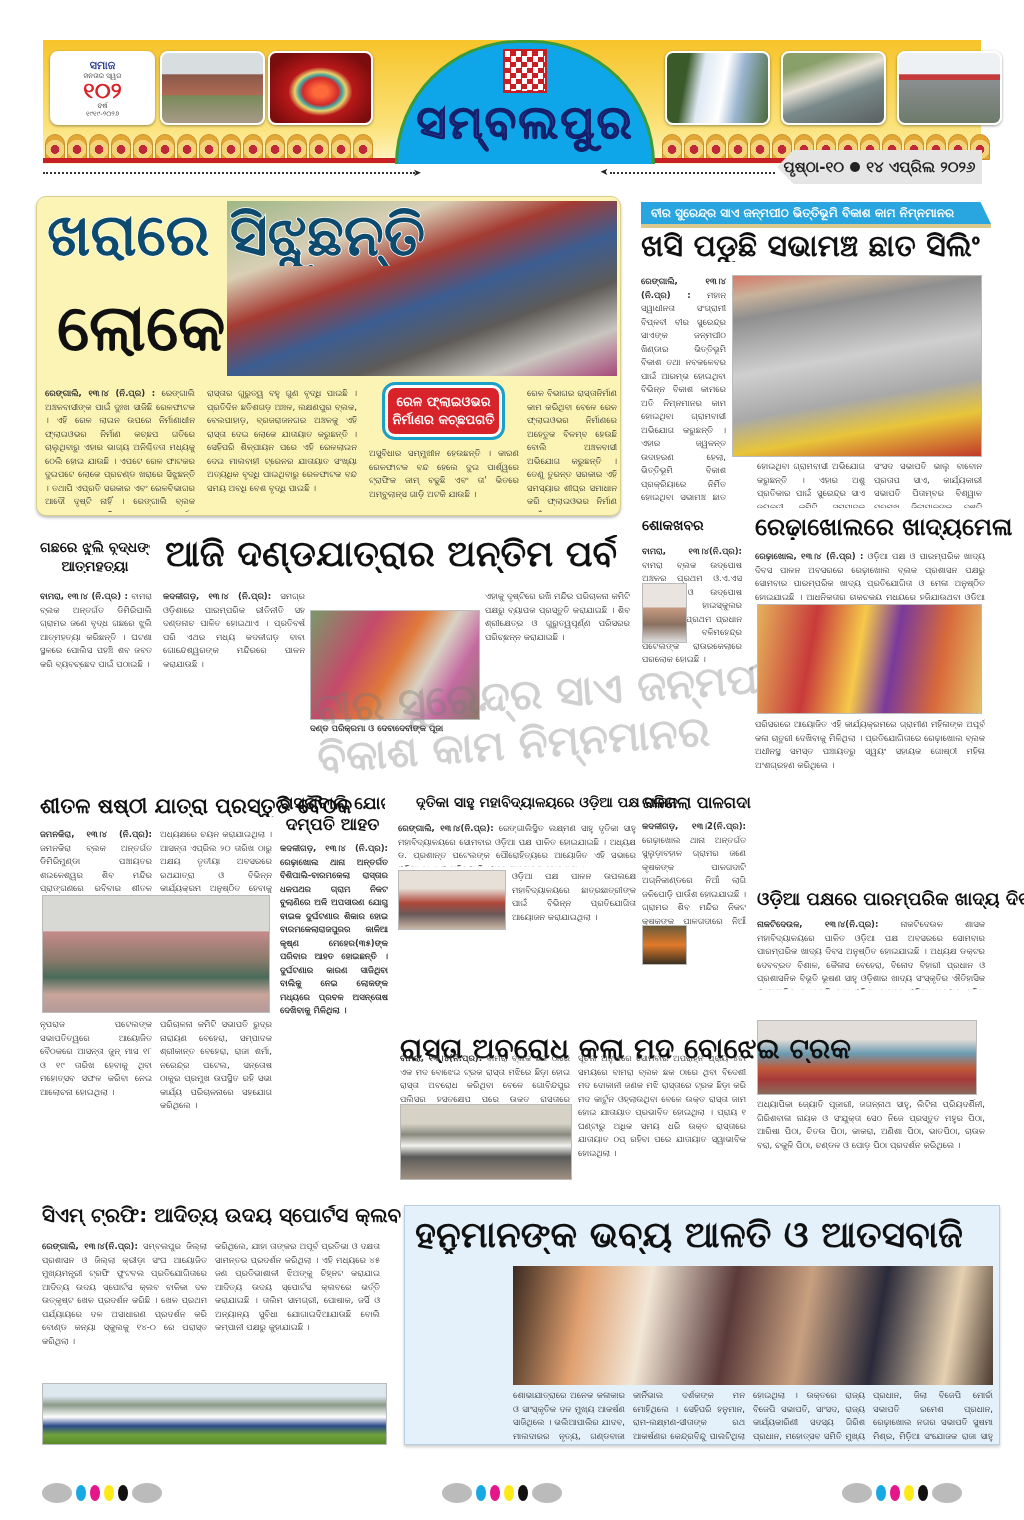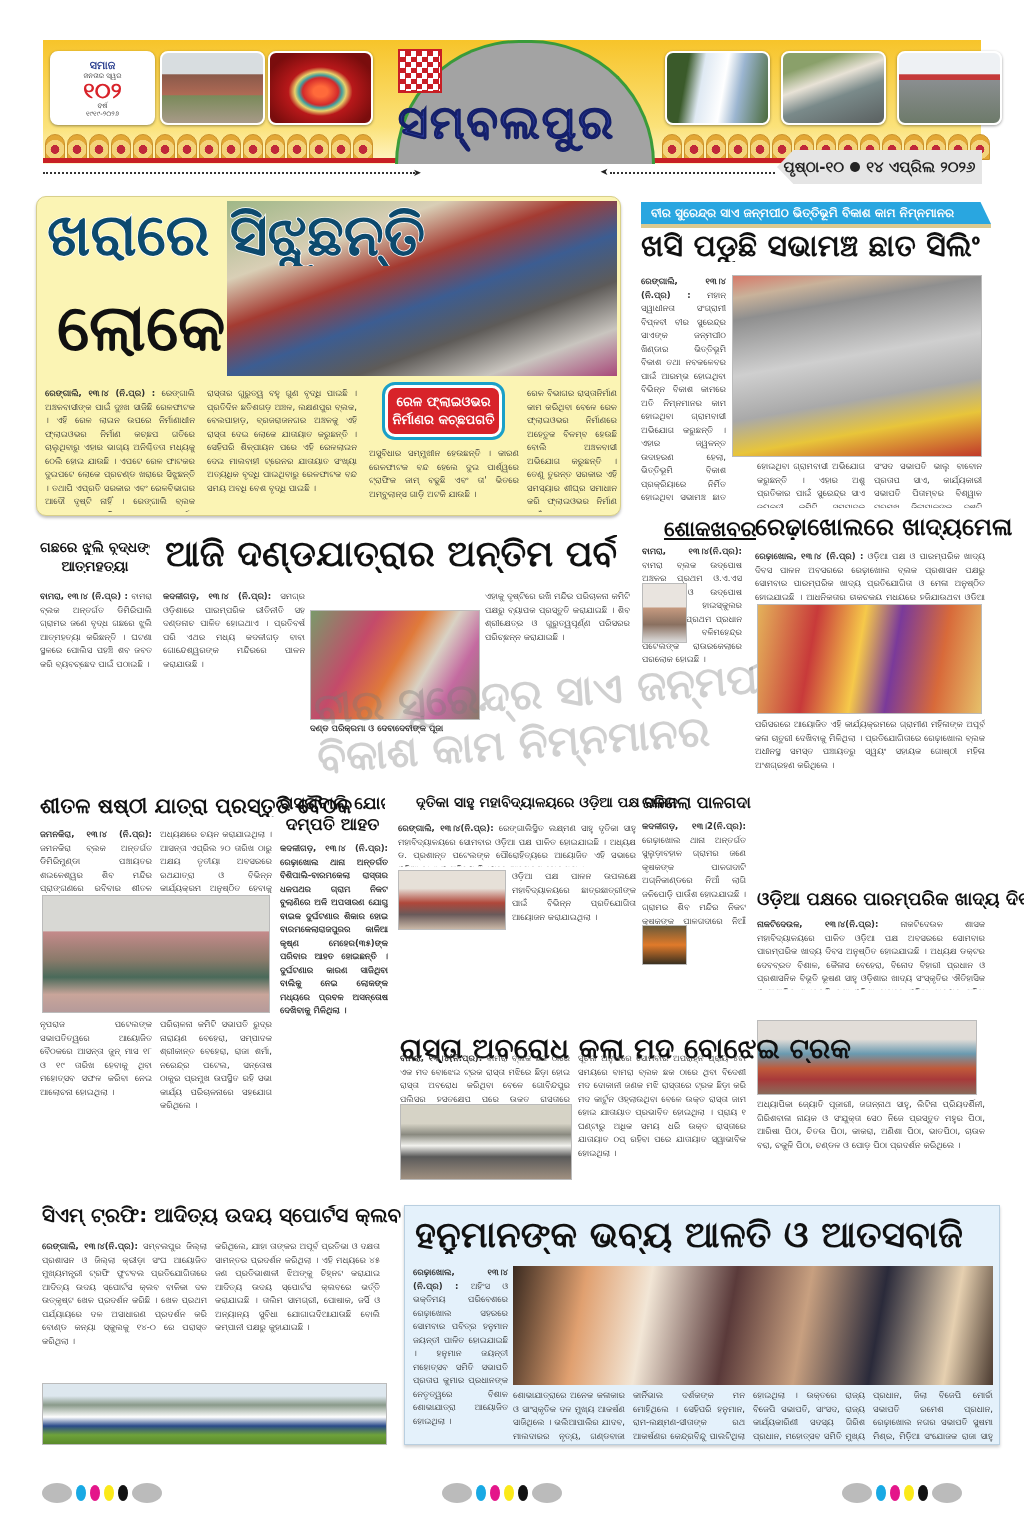--- a/index.html
+++ b/index.html
@@ -8,21 +8,21 @@
   
   .masthead { left: 43px; top: 40px; width: 938px; height: 124px; background: linear-gradient(#f7c42a, #fbe27a 70%, #fff6c9); }
   .mast-thumb { position: absolute; top: 11px; width: 105px; height: 74px; border-radius: 8px; border: 2px solid #fff; box-shadow: 0 1px 3px rgba(0,0,0,.4); overflow: hidden; }
   .logo-box { background: #fff; display: flex; flex-direction: column; align-items: center; justify-content: center; }
   .logo-box .l1 { color: #2a3f8f; font-size: 11px; font-weight: bold; }
   .logo-box .l2 { color: #d8232a; font-size: 22px; font-weight: bold; line-height: 1; }
   .logo-box .l3 { color: #333; font-size: 7px; }
   .arch-row { position: absolute; top: 94px; height: 26px; display: flex; gap: 2px; }
   .arch { width: 20px; height: 26px; border-radius: 10px 10px 0 0; background: radial-gradient(circle at 50% 60%, #c0293a 25%, #f3d37a 27%, #f3d37a 55%, #e2a735 57%); border: 1px solid #c9902a; }
   .red-band { position: absolute; top: 118px; height: 5px; background: #c81f25; }
-  .title-arc { left: 395px; top: 40px; width: 260px; height: 124px; background: #a3a3a3; border-radius: 130px 130px 0 0; border: 3px solid #3a9b3a; border-bottom: none; display: flex; flex-direction: column; align-items: flex-start; }
+  .title-arc { left: 395px; top: 40px; width: 260px; height: 124px; background: #0ea5e9; border-radius: 130px 130px 0 0; border: 3px solid #3a9b3a; border-bottom: none; display: flex; flex-direction: column; align-items: center; }
   .title-arc .emblem { margin-top: 6px; width: 44px; height: 44px; background:
       repeating-conic-gradient(#c81f25 0 25%, #fff 0 50%) 0 0/11px 11px; border: 2px solid #c81f25; transform: rotate(0deg); }
   .title-arc .name { font-size: 46px; font-weight: bold; color: #2b3a9a; -webkit-text-stroke: 1px #15206a; margin-top: 2px; letter-spacing: 2px; }
   .dotline { height: 0; border-top: 2px dotted #333; }
   .page-tag { left: 777px; top: 150px; width: 205px; height: 34px; background: #e5e5e5; clip-path: polygon(8% 0,100% 0,100% 100%,8% 100%,0 50%); display: flex; align-items: center; justify-content: center; gap: 6px; font-size: 15px; font-weight: bold; color: #222; }
   .page-tag .dot { width: 10px; height: 10px; border-radius: 50%; background: #222; display: inline-block; }
 
   
   .hl { font-weight: bold; color: #111; line-height: 1.05; white-space: nowrap; overflow: hidden; }
   .body-text { font-size: 8.5px; line-height: 13.5px; color: #333; text-align: justify; overflow: hidden; }
@@ -146,21 +146,21 @@
 
 <div class="abs hl" style="left:165px; top:535px; font-size:36px;">ଆଜି ଦଣ୍ଡଯାତ୍ରାର ଅନ୍ତିମ ପର୍ବ</div>
 <div class="abs body-text" style="left:163px; top:590px; width:142px; height:195px;">
   <b>କଦଳୀଗଡ଼, ୧୩।୪ (ନି.ପ୍ର):</b> <span>ସମଗ୍ର ଓଡ଼ିଶାରେ ପାରମ୍ପରିକ ରୀତିନୀତି ସହ ଦଣ୍ଡନାଚ ପାଳିତ ହୋଇଥାଏ । ପ୍ରତିବର୍ଷ ପରି ଏଥର ମଧ୍ୟ କଦଳୀଗଡ଼ ବାବା ଗୋନ୍ଦେଶ୍ୱରଙ୍କ ମନ୍ଦିରରେ ପାଳନ କରାଯାଉଛି ।</span>
 </div>
 <div class="abs photo" style="left:310px; top:610px; width:170px; height:110px; background:linear-gradient(120deg,#7a9a6a,#c44a6a 30%,#e07a3a 50%,#d9d2c4 65%,#c46aa0 80%,#8a7a6a);"></div>
 <div class="abs body-text" style="left:310px; top:722px; width:170px; height:60px; font-weight:bold;">ଦଣ୍ଡ ପରିକ୍ରମା ଓ ଦେବାଦେବୀଙ୍କ ପୂଜା</div>
 <div class="abs body-text" style="left:485px; top:590px; width:145px; height:195px;">ଏହାକୁ ଦୃଷ୍ଟିରେ ରଖି ମନ୍ଦିର ପରିଚାଳନା କମିଟି ପକ୍ଷରୁ ବ୍ୟାପକ ପ୍ରସ୍ତୁତି କରାଯାଇଛି । ଶିବ ଶ୍ରୀକ୍ଷେତ୍ର ଓ ଗୁରୁତ୍ୱପୂର୍ଣ୍ଣ ପରିସରର ପରିଚ୍ଛନ୍ନ କରାଯାଇଛି ।</div>
 <div class="abs" style="left:315px; top:660px; font-size:42px; color:rgba(120,120,120,0.35); font-weight:bold; transform:rotate(-4deg);">ବୀର ସୁରେନ୍ଦ୍ର ସାଏ ଜନ୍ମପୀଠ ଭିତ୍ତିଭୂମି ବିକାଶ କାମ ନିମ୍ନମାନର</div>
 
-<div class="abs hl" style="left:664px; top:518px; font-size:21px;text-decoration:underline;">ଶୋକଖବର</div>
+<div class="abs hl" style="left:642px; top:518px; font-size:14px;">ଶୋକଖବର</div>
 <div class="abs body-text" style="left:642px; top:545px; width:100px; height:235px;">
   <b>ବାମରା, ୧୩।୪(ନି.ପ୍ର):</b> <span>ବାମରା ବ୍ଲକ ଉଦ୍‌ପୋଷ ଅଞ୍ଚଳର ପ୍ରଥମ ଓ.ଏ.ଏସ ଅଧିକାରୀ ଓ ଉଦ୍‌ପୋଷ ପଞ୍ଚାୟତ ହାଇସ୍କୁଲର ପ୍ରତିଷ୍ଠାତା ପ୍ରଥମ ପ୍ରଧାନ ଶିକ୍ଷକ ବଳିମହେନ୍ଦ୍ର ପଟେଲଙ୍କ ରାଉରକେଲାରେ ପରଲୋକ ହୋଇଛି ।</span>
 </div>
 <div class="abs photo" style="left:642px; top:583px; width:45px; height:60px; background:linear-gradient(#e9e4df 40%,#c69a80 41%,#8a7060 70%,#ddd);"></div>
 
 <div class="abs hl" style="left:755px; top:515px; font-size:24px;">ରେଢ଼ାଖୋଲରେ ଖାଦ୍ୟମେଳା</div>
 <div class="abs body-text" style="left:755px; top:550px; width:230px; height:50px;">
   <b>ରେଢ଼ାଖୋଲ, ୧୩।୪ (ନି.ପ୍ର) :</b> <span>ଓଡ଼ିଆ ପକ୍ଷ ଓ ପାରମ୍ପରିକ ଖାଦ୍ୟ ଦିବସ ପାଳନ ଅବସରରେ ରେଢ଼ାଖୋଲ ବ୍ଲକ ପ୍ରଶାସନ ପକ୍ଷରୁ ସୋମବାର ପାରମ୍ପରିକ ଖାଦ୍ୟ ପ୍ରତିଯୋଗିତା ଓ ମେଳା ଅନୁଷ୍ଠିତ ହୋଇଯାଇଛି । ଆଧୁନିକତାର ଚାକଚକ୍ୟ ମଧ୍ୟରେ ହଜିଯାଉଥିବା ଓଡ଼ିଆ ଖାଦ୍ୟର ସ୍ୱାଦ ଓ ସଂସ୍କୃତିକୁ ପୁନର୍ଜୀବିତ କରିବା ପାଇଁ ବ୍ଲକ</span>
 </div>
 <div class="abs photo" style="left:757px; top:604px; width:225px; height:110px; background:linear-gradient(100deg,#e4b25a,#c83a3a 25%,#f6c94a 45%,#7a3a9a 60%,#d86a3a 80%,#e6c06a);"></div>
@@ -212,23 +212,20 @@
 
 <div class="abs hl" style="left:42px; top:1205px; font-size:20px;">ସିଏମ୍ ଟ୍ରଫି: ଆଦିତ୍ୟ ଉଦୟ ସ୍ପୋର୍ଟସ କ୍ଲବ ବାଳିକାଙ୍କ କୃତିତ୍ୱ</div>
 <div class="abs body-text" style="left:42px; top:1240px; width:165px; height:140px;">
   <b>ରେଙ୍ଗାଲି, ୧୩।୪(ନି.ପ୍ର):</b> <span>ସମ୍ବଲପୁର ଜିଲ୍ଲା ପ୍ରଶାସନ ଓ ଜିଲ୍ଲା କ୍ରୀଡ଼ା ସଂଘ ଆୟୋଜିତ ମୁଖ୍ୟମନ୍ତ୍ରୀ ଟ୍ରଫି ଫୁଟବଲ ପ୍ରତିଯୋଗିତାରେ ଆଦିତ୍ୟ ଉଦୟ ସ୍ପୋର୍ଟସ କ୍ଲବ ବାଳିକା ଦଳ ଉତ୍କୃଷ୍ଟ ଖେଳ ପ୍ରଦର୍ଶନ କରିଛି । ଖେଳ ପ୍ରଥମ ପର୍ଯ୍ୟାୟରେ ଦଳ ଅସାଧାରଣ ପ୍ରଦର୍ଶନ କରି ବୋଣ୍ଡ କନ୍ୟା ସ୍କୁଲକୁ ୧୪-୦ ରେ ପରାସ୍ତ କରିଥିଲା ।</span>
 </div>
 <div class="abs body-text" style="left:215px; top:1240px; width:165px; height:140px;">କରିଥିଲେ, ଯାହା ତାଙ୍କର ଅପୂର୍ବ ପ୍ରତିଭା ଓ ଦକ୍ଷତା ସାମନ୍ତର ପ୍ରଦର୍ଶନ କରିଥିଲା । ଏହି ମଧ୍ୟରେ ୪୫ ଜଣ ପ୍ରତିଭାଶାଳୀ ଝିଅଙ୍କୁ ଚିହ୍ନଟ କରାଯାଇ ଆଦିତ୍ୟ ଉଦୟ ସ୍ପୋର୍ଟସ କ୍ଲବରେ ଭର୍ତ୍ତି କରାଯାଇଛି । ତାଲିମ ସାମଗ୍ରୀ, ପୋଷାକ, ଜର୍ସି ଓ ଅନ୍ୟାନ୍ୟ ସୁବିଧା ଯୋଗାଇଦିଆଯାଉଛି ବୋଲି କମ୍ପାନୀ ପକ୍ଷରୁ କୁହାଯାଇଛି ।</div>
 <div class="abs photo" style="left:42px; top:1383px; width:345px; height:62px; background:linear-gradient(#dde7ee 20%,#8a9a8a 35%,#ffffff 55%,#2a4a8a 70%,#6ea23a 85%,#5a8a2a);"></div>
 
 <div class="abs hanuman-box">
   <div class="abs hl" style="left:10px; top:10px; font-size:36px;">ହନୁମାନଙ୍କ ଭବ୍ୟ ଆଳତି ଓ ଆତସବାଜି</div>
-  <div class="abs body-text" style="left:8px; top:60px; width:95px; height:175px;">
-    <b>ରେଢ଼ାଖୋଲ, ୧୩।୪ (ନି.ପ୍ର) :</b> <span>ଅହିଂସ ଓ ଭକ୍ତିମୟ ପରିବେଶରେ ରେଢ଼ାଖୋଲ ସହରରେ ସୋମବାର ପବିତ୍ର ହନୁମାନ ଜୟନ୍ତୀ ପାଳିତ ହୋଇଯାଇଛି । ହନୁମାନ ଜୟନ୍ତୀ ମହୋତ୍ସବ ସମିତି ସଭାପତି ପ୍ରତାପ କୁମାର ପ୍ରଧାନଙ୍କ ନେତୃତ୍ୱରେ ବିଶାଳ ଶୋଭାଯାତ୍ରା ଆୟୋଜିତ ହୋଇଥିଲା ।</span>
-  </div>
   <div class="abs photo" style="left:108px; top:60px; width:480px; height:119px; border:none; background:linear-gradient(100deg,#3a2a20,#e0a070 15%,#f2e6d6 28%,#5a3a3a 45%,#c8a080 60%,#2a2a3a 75%,#e6d0b0 90%,#4a3a30);"></div>
   <div class="abs body-text" style="left:108px; top:183px; width:112px; height:54px;">ଶୋଭାଯାତ୍ରାରେ ଅନେକ କଳାକାର ଓ ସାଂସ୍କୃତିକ ଦଳ ମୁଖ୍ୟ ଆକର୍ଷଣ ସାଜିଥିଲେ । ଭଲିଆପାଲିର ଯାଦବ, ମାଲଦାରର ନୃତ୍ୟ, ଗଣ୍ଡବାଜା ନୃତ୍ୟ, ଘୋଡ଼ାନାଚ ଦର୍ଶକଙ୍କ ମନ ମୋହିଥିଲା ।</div>
   <div class="abs body-text" style="left:228px; top:183px; width:112px; height:54px;">କାର୍ନିଭାଲ ଦର୍ଶକଙ୍କ ମନ ମୋହିଥିଲେ । ସେହିପରି ହନୁମାନ, ରାମ-ଲକ୍ଷ୍ମଣ-ସୀତାଙ୍କ ରଥ ଆକର୍ଷଣର କେନ୍ଦ୍ରବିନ୍ଦୁ ପାଲଟିଥିଲା । ସନ୍ଧ୍ୟାରେ ହନୁମାନଙ୍କ ଭବ୍ୟ ଆଳତି ଓ ଆତସବାଜି ପ୍ରଦର୍ଶନ ହୋଇଥିଲା ।</div>
   <div class="abs body-text" style="left:348px; top:183px; width:112px; height:54px;">ହୋଇଥିଲା । ଉକ୍ତରେ ରାଜ୍ୟ ବିଜେପି ସଭାପତି, ସାଂସଦ, ରାଜ୍ୟ କାର୍ଯ୍ୟକାରିଣୀ ସଦସ୍ୟ ଗିରିଶ ପ୍ରଧାନ, ମହୋତ୍ସବ ସମିତି ମୁଖ୍ୟ ପୃଷ୍ଠପୋଷକ, ବ୍ଲକ ଅଧ୍ୟକ୍ଷ ପ୍ରମୁଖ ଯୋଗ ଦେଇଥିଲେ ।</div>
   <div class="abs body-text" style="left:468px; top:183px; width:120px; height:54px;">ପ୍ରଧାନ, ଜିଲା ବିଜେପି ମୋର୍ଚ୍ଚା ସଭାପତି ରମେଶ ପ୍ରଧାନ, ରେଢ଼ାଖୋଲ ନଗର ସଭାପତି ସୁଷମା ମିଶ୍ର, ମିଡ଼ିଆ ସଂଯୋଜକ ରାଜା ସାହୁ ପ୍ରମୁଖ ଅତିଥି ଭାବେ ଯୋଗ ଦେଇଥିଲେ ।</div>
 </div>
 
 <div class="abs dots-row" style="left:42px; top:1483px;">
   <div class="dot-g"></div>
     <div class="dot-c" style="background:#18a9e4"></div>

